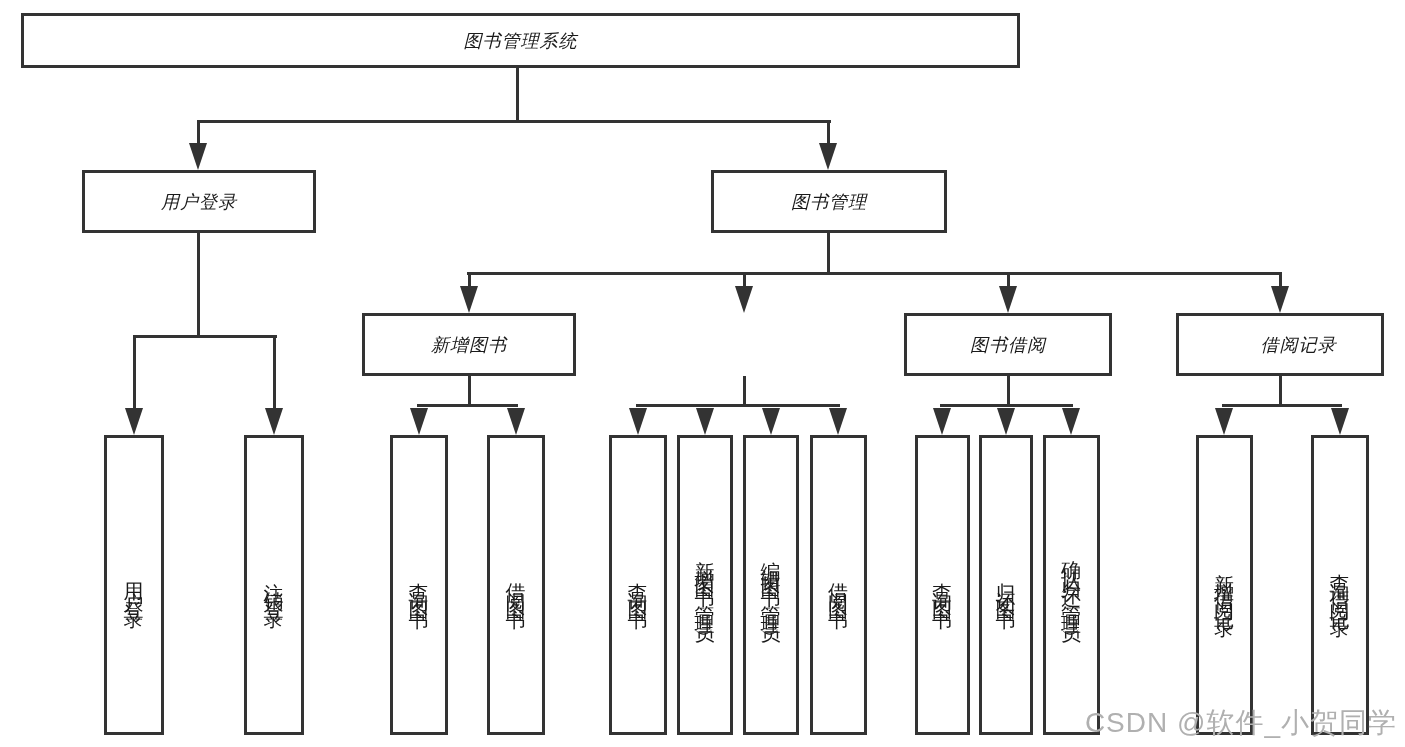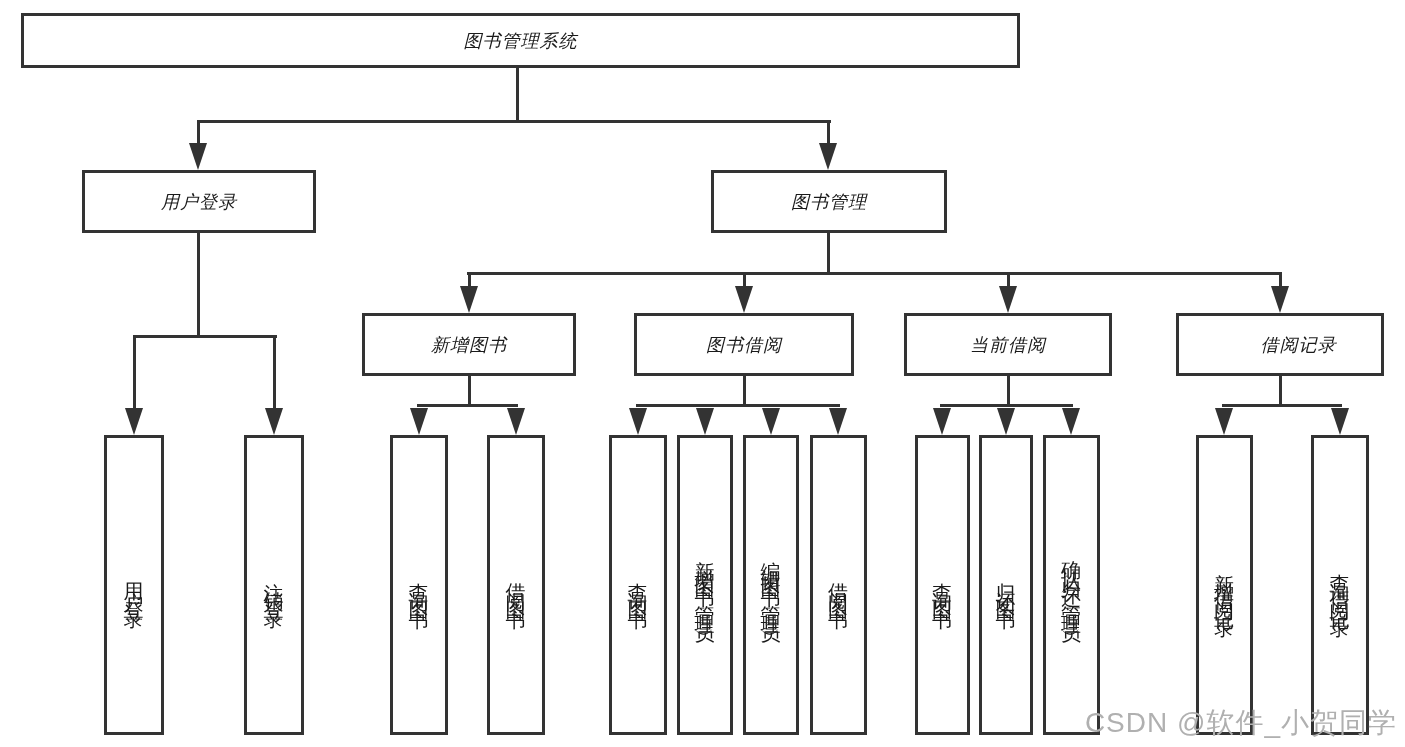--- a/index.html
+++ b/index.html
@@ -91,25 +91,22 @@
   <div class="line" style="left:743px;top:274px;width:3px;height:14px;"></div>
   <div class="arrow" style="left:735px;top:286px;"></div>
   <div class="line" style="left:1007px;top:274px;width:3px;height:14px;"></div>
   <div class="arrow" style="left:999px;top:286px;"></div>
   <div class="line" style="left:1279px;top:274px;width:3px;height:14px;"></div>
   <div class="arrow" style="left:1271px;top:286px;"></div>
 
   <div class="box" style="left:362px;top:313px;width:214px;height:63px;">
     <span>新增图书</span>
   </div>
-  <div class="box" style="left:634px;top:313px;width:220px;height:63px;">
+  <div class="box" style="left:904px;top:313px;width:208px;height:63px;">
     <span>图书借阅</span>
-  </div>
-  <div class="box" style="left:904px;top:313px;width:208px;height:63px;">
-    <span>当前借阅</span>
   </div>
   <div class="box" style="left:1176px;top:313px;width:208px;height:63px;padding-left:37px;">
     <span>借阅记录</span>
   </div>
 
   <div class="line" style="left:468px;top:376px;width:3px;height:30px;"></div>
   <div class="line" style="left:417px;top:404px;width:101px;height:3px;"></div>
   <div class="arrow" style="left:410px;top:408px;"></div>
   <div class="arrow" style="left:507px;top:408px;"></div>
 

